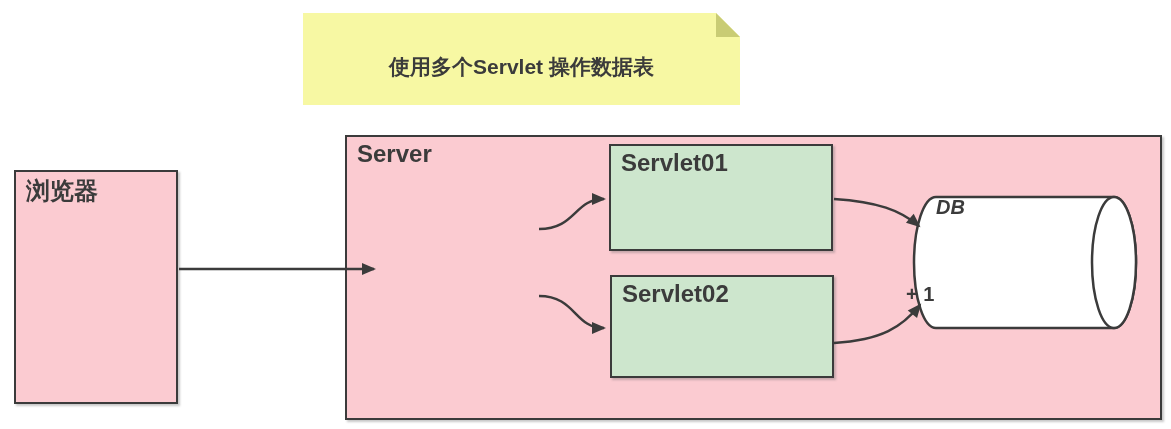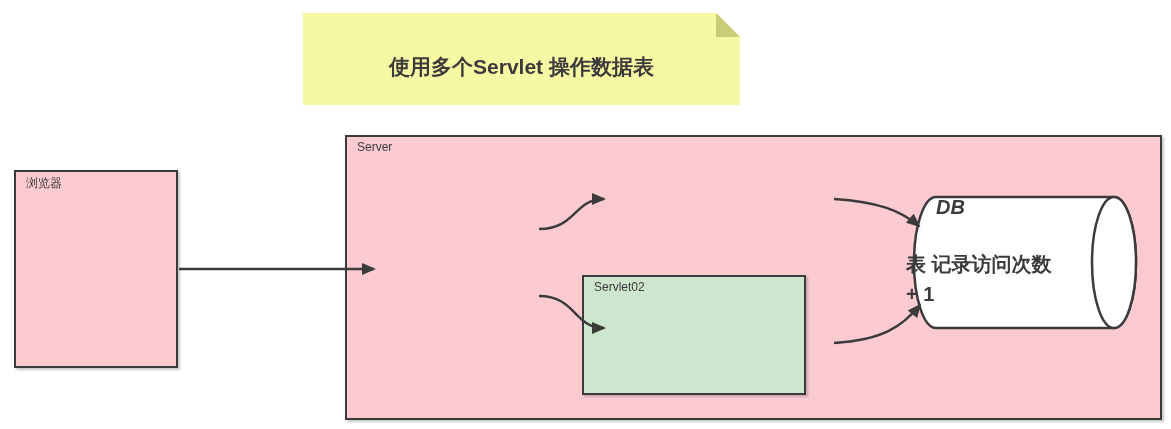--- a/index.html
+++ b/index.html
@@ -14,27 +14,27 @@
     font-family:"Liberation Sans","DejaVu Sans",sans-serif;
     color:var(--line);
   }
   .box{
     position:absolute; box-sizing:border-box;
     border:2.5px solid var(--line);
     box-shadow:2px 2px 2px rgba(100,100,100,0.35);
   }
   .box-label{
     position:absolute; top:3px; left:10px;
-    font-weight:normal; font-size:12px; white-space:nowrap;
+    font-weight:bold; font-size:24px; white-space:nowrap;
   }
-  .browser{ left:14px; top:170px; width:164px; height:198px; background:var(--pink); }
+  .browser{ left:14px; top:170px; width:164px; height:234px; background:var(--pink); }
   .server { left:345px; top:135px; width:817px; height:285px; background:var(--pink); }
   .tomcat { left:378px; top:170px; width:160px; height:198px; background:var(--orange); }
   .servlet01{ left:609px; top:144px; width:224px; height:107px; background:var(--green); }
-  .servlet02{ left:582px; top:275px; width:224px; height:120px; background:var(--green); }
+  .servlet02{ left:610px; top:275px; width:224px; height:103px; background:var(--green); }
 
   .note{
     position:absolute; left:303px; top:13px; width:437px; height:92px;
     background:var(--note-yellow);
     clip-path:polygon(0 0, calc(100% - 24px) 0, 100% 24px, 100% 100%, 0 100%);
     display:flex; align-items:center; justify-content:center;
   }
   .note-text{ font-weight:bold; font-size:21px; margin-top:16px; }
   .note-fold{
     position:absolute; left:716px; top:13px; width:24px; height:24px;
@@ -64,20 +64,23 @@
 
   <div class="box browser">
     <span class="box-label">浏览器</span>
   </div>
 
   <div class="box server">
     <span class="box-label">Server</span>
   </div>
 
 
+  <div class="box servlet01">
+    <span class="box-label">Servlet01</span>
+  </div>
   <div class="box servlet02">
     <span class="box-label">Servlet02</span>
   </div>
 
   <svg class="overlay" width="1171" height="429" viewBox="0 0 1171 429">
     <defs>
       <marker id="arrow" markerUnits="userSpaceOnUse" markerWidth="18" markerHeight="16" refX="13" refY="7" orient="auto">
         <path class="arrowhead" d="M1 1 L15 7 L1 13 Z"></path>
       </marker>
     </defs>
@@ -86,16 +89,15 @@
     <ellipse class="cyl" cx="1114" cy="262.5" rx="22" ry="65.5"></ellipse>
 
     <path class="stroke" marker-end="url(#arrow)" d="M 179 269 L 374 269"></path>
     <path class="stroke" marker-end="url(#arrow)" d="M 539 229 C 576 229 574 199 604 199"></path>
     <path class="stroke" marker-end="url(#arrow)" d="M 539 296 C 576 296 574 328 604 328"></path>
     <path class="stroke" marker-end="url(#arrow)" d="M 834 199 C 878 202 900 210 919 226"></path>
     <path class="stroke" marker-end="url(#arrow)" d="M 834 343 C 882 340 902 327 920 305"></path>
   </svg>
 
   <div class="db-label db-title">DB</div>
-  <div class="db-label db-line1">表 记录访问次数</div>
   <div class="db-label db-line2">+ 1</div>
 
 </div>
 
 </body></html>

